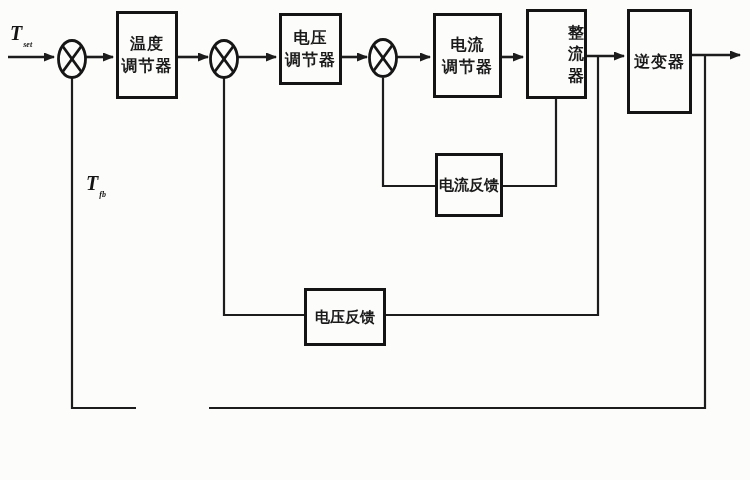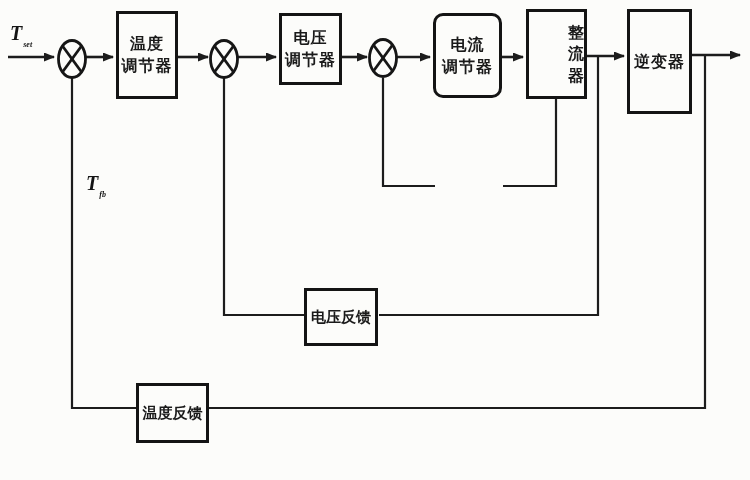--- a/index.html
+++ b/index.html
@@ -92,25 +92,25 @@
   <div class="tlabel" style="left:86px;top:172px;">
     <span>T</span><sub>fb</sub>
   </div>
 
   <div class="blk" style="left:116px;top:11px;width:62px;height:88px;font-family:Liberation Serif, serif;">温度
 调节器</div>
 
   <div class="blk" style="left:279px;top:13px;width:63px;height:72px;">电压
 调节器</div>
 
-  <div class="blk" style="left:433px;top:13px;width:69px;height:85px;border-radius:10px;">电流
+  <div class="blk" style="left:433px;top:13px;width:69px;height:85px;">电流
 调节器</div>
 
   <div class="blk" style="left:526px;top:9px;width:61px;height:90px;padding-left:40px;">整流器</div>
 
   <div class="blk" style="left:627px;top:9px;width:65px;height:105px;">逆变器</div>
 
+  <div class="blk fb" style="left:435px;top:153px;width:68px;height:64px;font-size:15px;">电流反馈</div>
 
-  <div class="blk fb" style="left:304px;top:288px;width:74px;height:58px;font-size:15px;">电压反馈</div>
+  <div class="blk fb" style="left:304px;top:288px;width:82px;height:58px;font-size:15px;">电压反馈</div>
 
-  <div class="blk fb" style="left:136px;top:383px;width:73px;height:60px;font-size:15px;">温度反馈</div>
 
 </div>
 
 </body></html>

